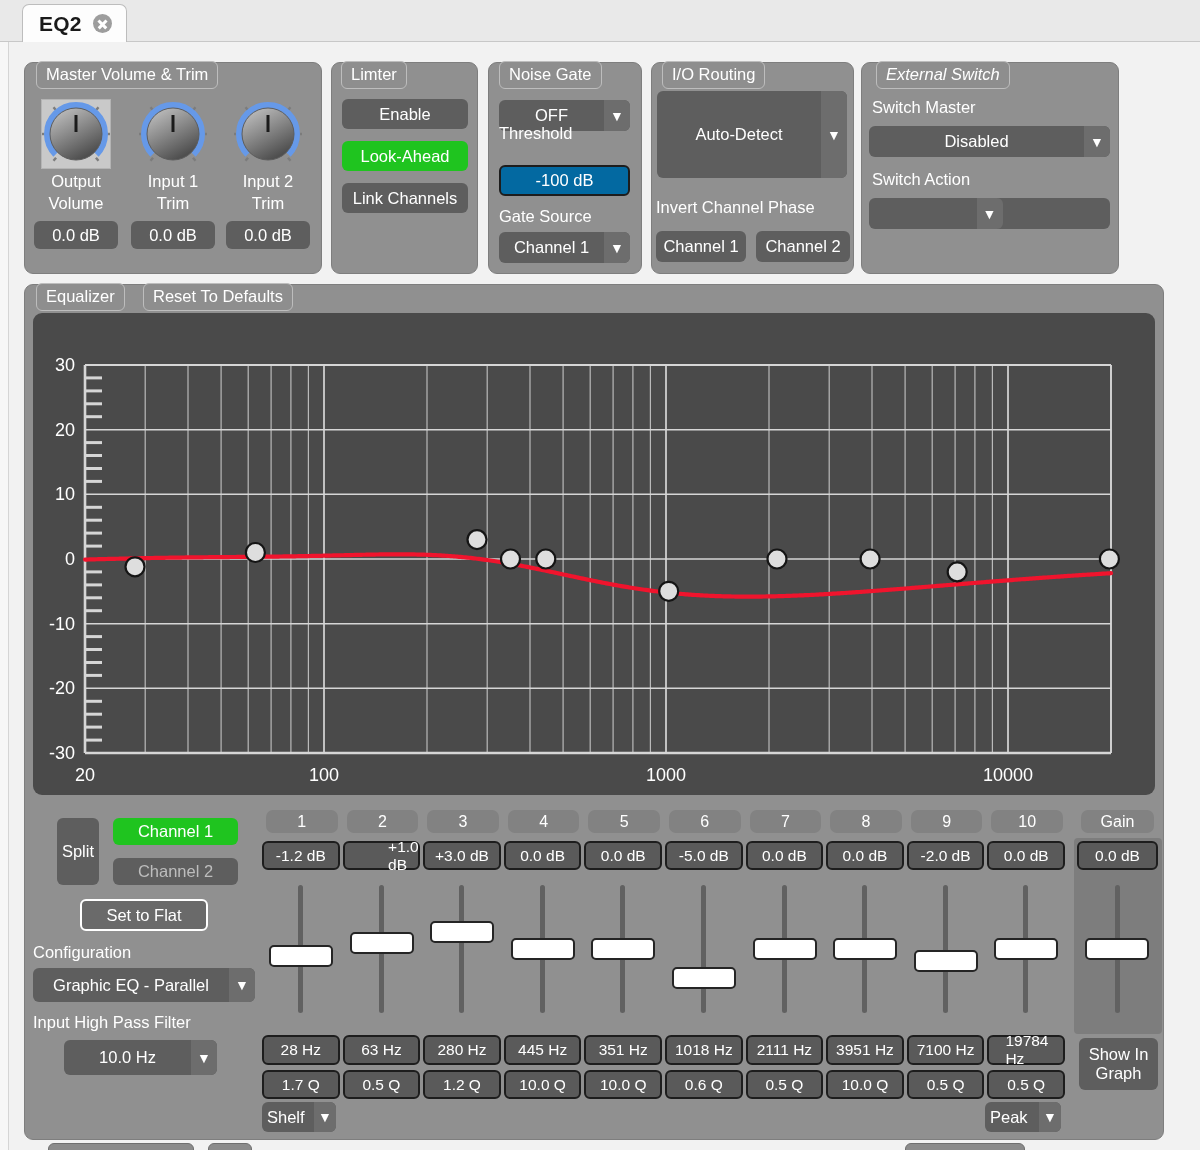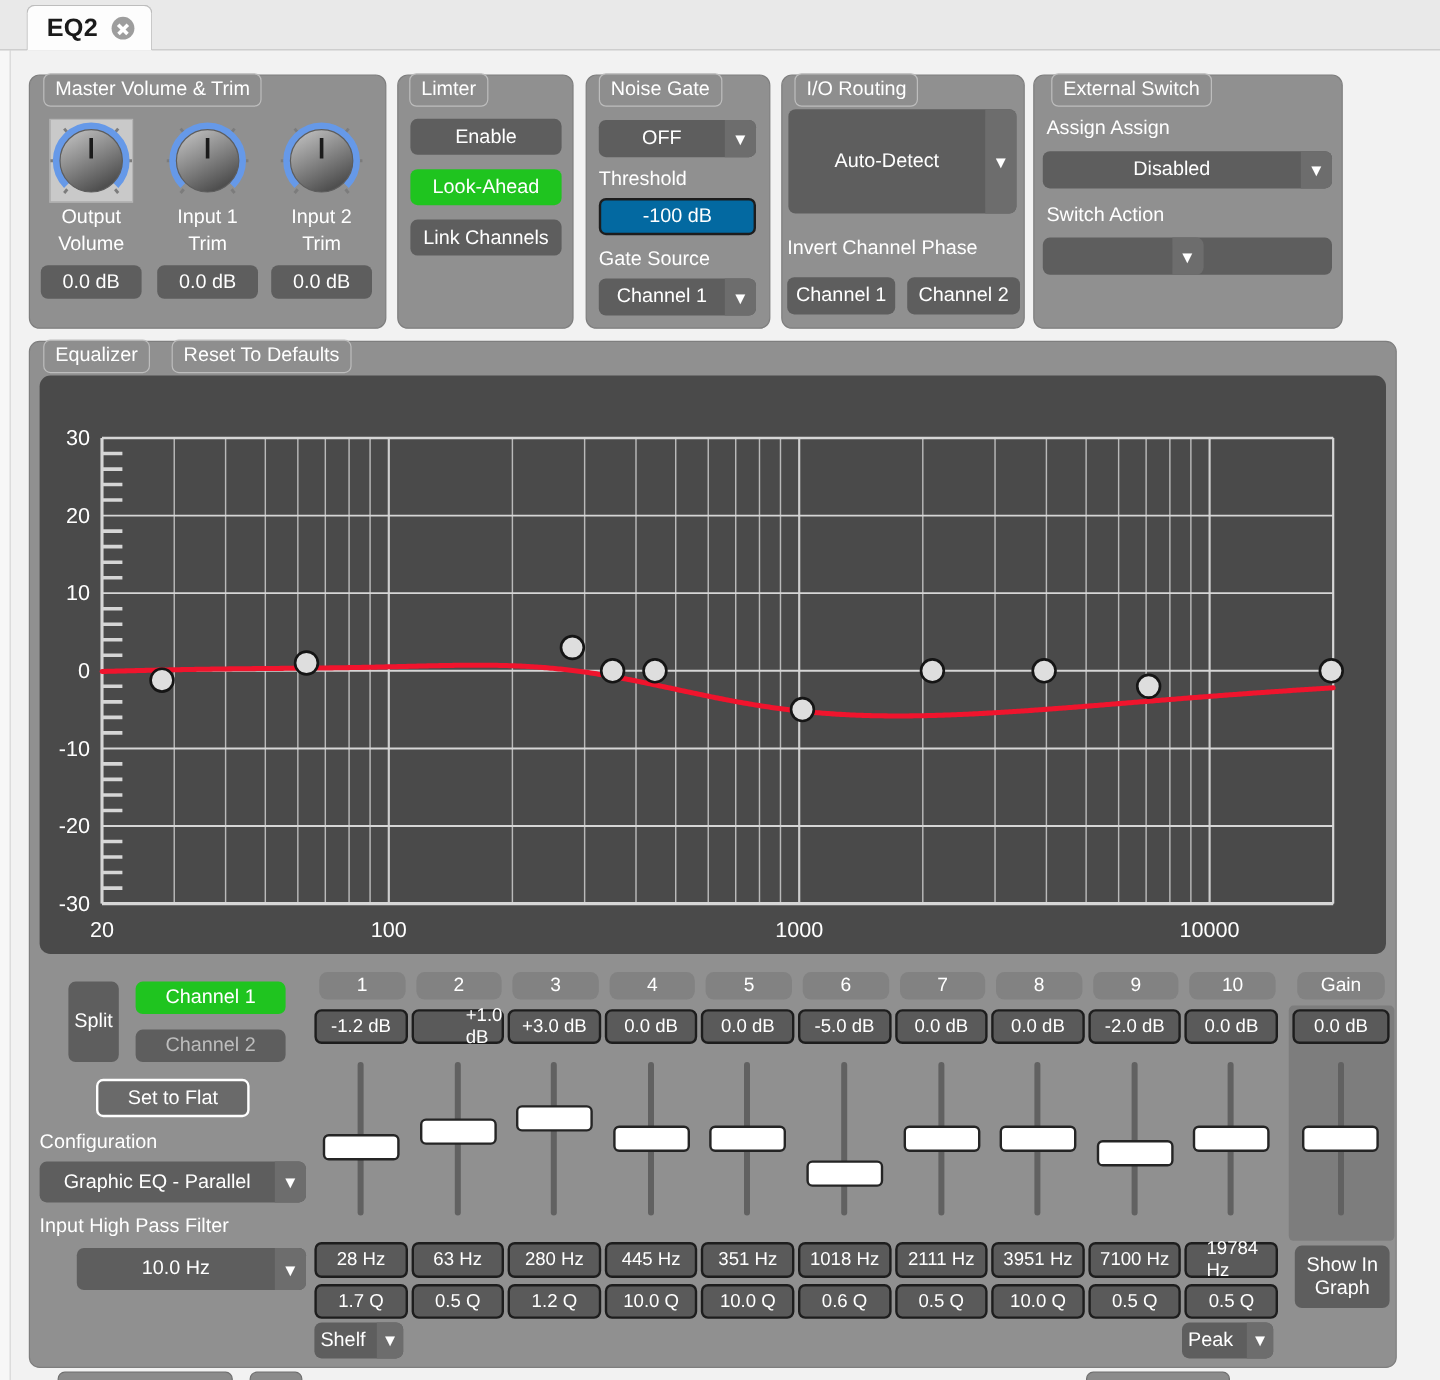--- a/index.html
+++ b/index.html
@@ -161,41 +161,41 @@
   <div class="btn" style="left:342px; top:99px; width:126px; height:30px;">Enable</div>
   <div class="btn green" style="left:342px; top:141px; width:126px; height:30px;">Look-Ahead</div>
   <div class="btn" style="left:342px; top:183px; width:126px; height:30px;">Link Channels</div>
 
   <div class="panel" style="left:488px; top:62px; width:154px; height:212px;"></div>
   <div class="grouplabel" style="left:499px; top:61px;">Noise Gate</div>
   <div class="combo" style="left:499px; top:100px; width:131px; height:31px;">
     <span class="cval">OFF</span>
     <span class="carrow">▼</span>
   </div>
-  <div class="stext" style="position:absolute; left:499px; top:140px;">Threshold</div>
+  <div class="stext" style="position:absolute; left:499px; top:124px;">Threshold</div>
   <div class="field" style="left:499px; top:165px; width:131px; height:31px;">-100 dB</div>
   <div class="stext" style="position:absolute; left:499px; top:207px;">Gate Source</div>
   <div class="combo" style="left:499px; top:232px; width:131px; height:31px;">
     <span class="cval">Channel 1</span>
     <span class="carrow">▼</span>
   </div>
 
   <div class="panel" style="left:651px; top:62px; width:203px; height:212px;"></div>
   <div class="grouplabel" style="left:662px; top:61px;">I/O Routing</div>
   <div class="combo" style="left:657px; top:91px; width:190px; height:87px;">
     <span class="cval">Auto-Detect</span>
     <span class="carrow" style="height:87px;">▼</span>
   </div>
   <div class="stext" style="position:absolute; left:656px; top:198px;">Invert Channel Phase</div>
   <div class="btn" style="left:656px; top:231px; width:90px; height:31px;">Channel 1</div>
   <div class="btn" style="left:756px; top:231px; width:94px; height:31px;">Channel 2</div>
 
   <div class="panel" style="left:861px; top:62px; width:258px; height:212px;"></div>
-  <div class="grouplabel" style="left:876px; top:61px;">External Switch</div>
-  <div class="stext" style="position:absolute; left:872px; top:98px;">Assign Assign</div>
+  <div class="grouplabel" style="left:876px; top:61px;font-style:italic;">External Switch</div>
+  <div class="stext" style="position:absolute; left:872px; top:98px;">Switch Master</div>
   <div class="combo" style="left:869px; top:126px; width:241px; height:31px;">
     <span class="cval">Disabled</span>
     <span class="carrow">▼</span>
   </div>
   <div class="stext" style="position:absolute; left:872px; top:170px;">Switch Action</div>
   <div class="combo" style="left:869px; top:198px; width:241px; height:31px;flex-direction:column;">
     <span class="cval">Momentary</span>
     <span class="carrow">▼</span>
   </div>
 
@@ -303,21 +303,21 @@
   <div class="btn" style="left:57px; top:818px; width:42px; height:67px;">Split</div>
   <div class="btn green" style="left:113px; top:818px; width:125px; height:27px;">Channel 1</div>
   <div class="btn dim" style="left:113px; top:858px; width:125px; height:27px;">Channel 2</div>
   <div class="btn outline" style="left:80px; top:899px; width:128px; height:32px;">Set to Flat</div>
   <div class="stext" style="position:absolute; left:33px; top:943px;">Configuration</div>
   <div class="combo" style="left:33px; top:968px; width:222px; height:34px;">
     <span class="cval">Graphic EQ - Parallel</span>
     <span class="carrow">▼</span>
   </div>
   <div class="stext" style="position:absolute; left:33px; top:1013px;">Input High Pass Filter</div>
-  <div class="combo" style="left:64px; top:1040px; width:191px; height:35px;">
+  <div class="combo" style="left:64px; top:1040px; width:153px; height:35px;">
     <span class="cval">10.0 Hz</span>
     <span class="carrow">▼</span>
   </div>
 
   <div class="gaincol" style="left:1074px; top:838px; width:88px; height:196px;"></div>
 
   <div id="bandstrip">
       <div class="bandhdr" style="left: 266px; top: 810px; width: 71.6px; height: 23px;">1</div>
       <div class="bandval" style="left: 262px; top: 841px; width: 77.6px; height: 29px;">-1.2 dB</div>
       <div class="slidertrack" style="left: 298px; top: 885px; height: 128px;"></div>

